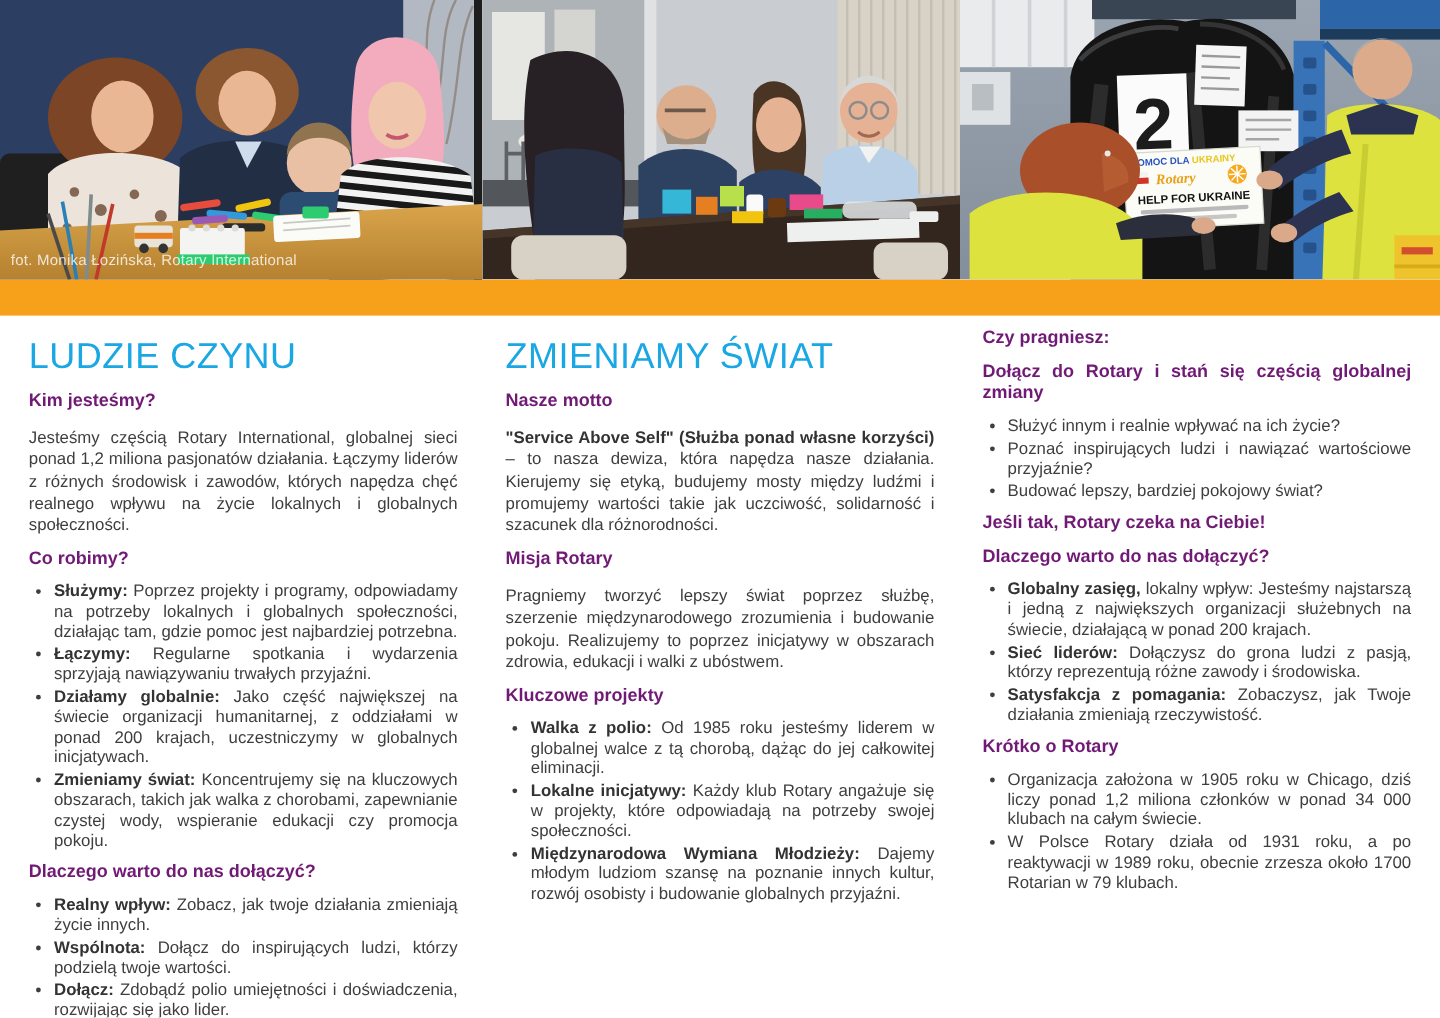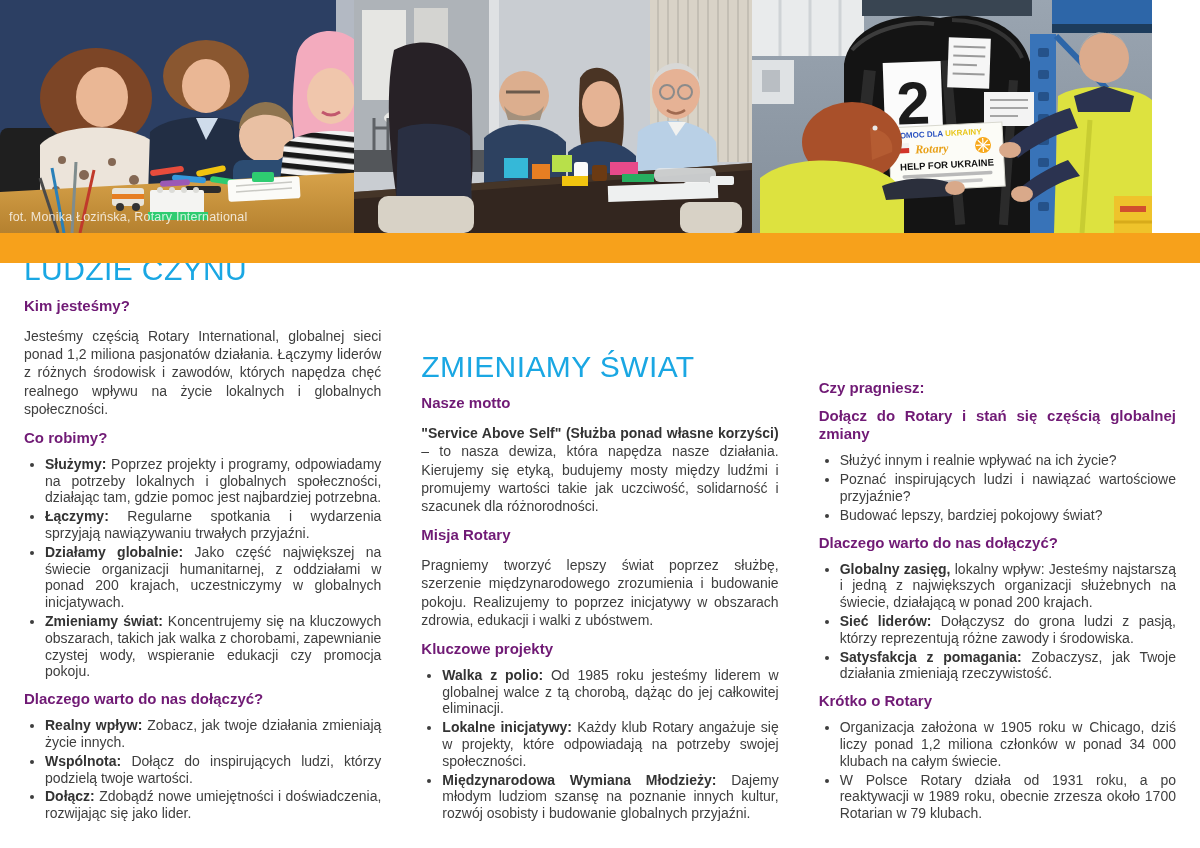--- a/index.html
+++ b/index.html
@@ -10,41 +10,41 @@
   
   .photos { display:flex; height:233px; width:1200px; position:relative; }
   .photo { height:233px; overflow:hidden; position:relative; }
   .photo svg { display:block; }
   .credit { position:absolute; left:9px; bottom:9px; font-size:12.5px;
     color:rgba(255,255,255,.78); letter-spacing:.2px; }
 
   .band { height:30px; width:1200px; background:#F7A11B; }
 
   
-  .content { display:flex; gap:40px; padding:16px 24px; height:585px; overflow:hidden;align-items:flex-end; }
+  .content { display:flex; gap:40px; padding:0 24px; height:585px; overflow:hidden; }
   .column { flex:1 1 0; min-width:0; }
   .col-title { color:#1AA7E3; font-size:30px; font-weight:400; letter-spacing:.4px;
     margin:18px 0 10px; line-height:1.12; }
   .sec-heading { font-size:15px; font-weight:700; color:#701a75; margin:10px 0 9px;
     line-height:1.2; text-align:justify; }
   .para { font-size:14px; color:#3e3e3e; line-height:1.32; text-align:justify;
     margin:12px 0 10px; }
   .para .b, .blist .b { font-weight:700; color:#333; }
   .blist { margin:0 0 10px; padding-left:21px; list-style:disc outside; }
   .blist li { font-size:14px; color:#3e3e3e; line-height:1.2; text-align:justify;
     margin:0 0 2px; }
 </style>
 </head>
 <body>
 
 <div class="page">
 
   <div class="photos">
 
-    <div class="photo" style="width:354px">
+    <div class="photo" style="width:402px">
       <svg width="402" height="233" viewBox="0 0 402 233">
         <defs>
           <linearGradient id="wood" x1="0" y1="0" x2="0" y2="1">
             <stop offset="0" stop-color="#d9a44b"></stop>
               <stop offset="1" stop-color="#b5812f"></stop>
           </linearGradient>
           <pattern id="stripes" width="11" height="11" patternUnits="userSpaceOnUse" patternTransform="rotate(6)">
             <rect width="11" height="11" fill="#191919"></rect>
               <rect y="5.5" width="11" height="5.5" fill="#f2f2f2"></rect>
           </pattern>
@@ -329,21 +329,21 @@
           <ul class="blist">
             <li><span class="b">Służymy: </span><span>Poprzez projekty i programy, odpowiadamy na potrzeby lokalnych i globalnych społeczności, działając tam, gdzie pomoc jest najbardziej potrzebna.</span></li>
             <li><span class="b">Łączymy: </span><span>Regularne spotkania i wydarzenia sprzyjają nawiązywaniu trwałych przyjaźni.</span></li>
             <li><span class="b">Działamy globalnie: </span><span>Jako część największej na świecie organizacji humanitarnej, z oddziałami w ponad 200 krajach, uczestniczymy w globalnych inicjatywach.</span></li>
             <li><span class="b">Zmieniamy świat: </span><span>Koncentrujemy się na kluczowych obszarach, takich jak walka z chorobami, zapewnianie czystej wody, wspieranie edukacji czy promocja pokoju.</span></li>
           </ul>
           <div class="sec-heading">Dlaczego warto do nas dołączyć?</div>
           <ul class="blist">
             <li><span class="b">Realny wpływ: </span><span>Zobacz, jak twoje działania zmieniają życie innych.</span></li>
             <li><span class="b">Wspólnota: </span><span>Dołącz do inspirujących ludzi, którzy podzielą twoje wartości.</span></li>
-            <li><span class="b">Dołącz: </span><span>Zdobądź nowe umiejętności i doświadczenia, rozwijając się jako lider.</span></li>
+            <li><span class="b">Dołącz: </span><span>Zdobądź polio umiejętności i doświadczenia, rozwijając się jako lider.</span></li>
           </ul>
         </div>
     </div>
     <div class="column">
       <h2 class="col-title">ZMIENIAMY ŚWIAT</h2>
       <div class="col-body">
           <div class="sec-heading">Nasze motto</div>
           <p class="para"><span class="b">"Service Above Self" (Służba ponad własne korzyści)</span><span> – to nasza dewiza, która napędza nasze działania. Kierujemy się etyką, budujemy mosty między ludźmi i promujemy wartości takie jak uczciwość, solidarność i szacunek dla różnorodności.</span></p>
           <div class="sec-heading">Misja Rotary</div>
           <p class="para"><span>Pragniemy tworzyć lepszy świat poprzez służbę, szerzenie międzynarodowego zrozumienia i budowanie pokoju. Realizujemy to poprzez inicjatywy w obszarach zdrowia, edukacji i walki z ubóstwem.</span></p>
@@ -357,20 +357,21 @@
     </div>
     <div class="column">
       <div class="col-body">
           <div class="sec-heading">Czy pragniesz:</div>
           <div class="sec-heading">Dołącz do Rotary i stań się częścią globalnej zmiany</div>
           <ul class="blist">
             <li><span>Służyć innym i realnie wpływać na ich życie?</span></li>
             <li><span>Poznać inspirujących ludzi i nawiązać wartościowe przyjaźnie?</span></li>
             <li><span>Budować lepszy, bardziej pokojowy świat?</span></li>
           </ul>
+          <div class="sec-heading">Jeśli tak, Rotary czeka na Ciebie!</div>
           <div class="sec-heading">Dlaczego warto do nas dołączyć?</div>
           <ul class="blist">
             <li><span class="b">Globalny zasięg, </span><span>lokalny wpływ: Jesteśmy najstarszą i jedną z największych organizacji służebnych na świecie, działającą w ponad 200 krajach.</span></li>
             <li><span class="b">Sieć liderów: </span><span>Dołączysz do grona ludzi z pasją, którzy reprezentują różne zawody i środowiska.</span></li>
             <li><span class="b">Satysfakcja z pomagania: </span><span>Zobaczysz, jak Twoje działania zmieniają rzeczywistość.</span></li>
           </ul>
           <div class="sec-heading">Krótko o Rotary</div>
           <ul class="blist">
             <li><span>Organizacja założona w 1905 roku w Chicago, dziś liczy ponad 1,2 miliona członków w ponad 34 000 klubach na całym świecie.</span></li>
             <li><span>W Polsce Rotary działa od 1931 roku, a po reaktywacji w 1989 roku, obecnie zrzesza około 1700 Rotarian w 79 klubach.</span></li>

